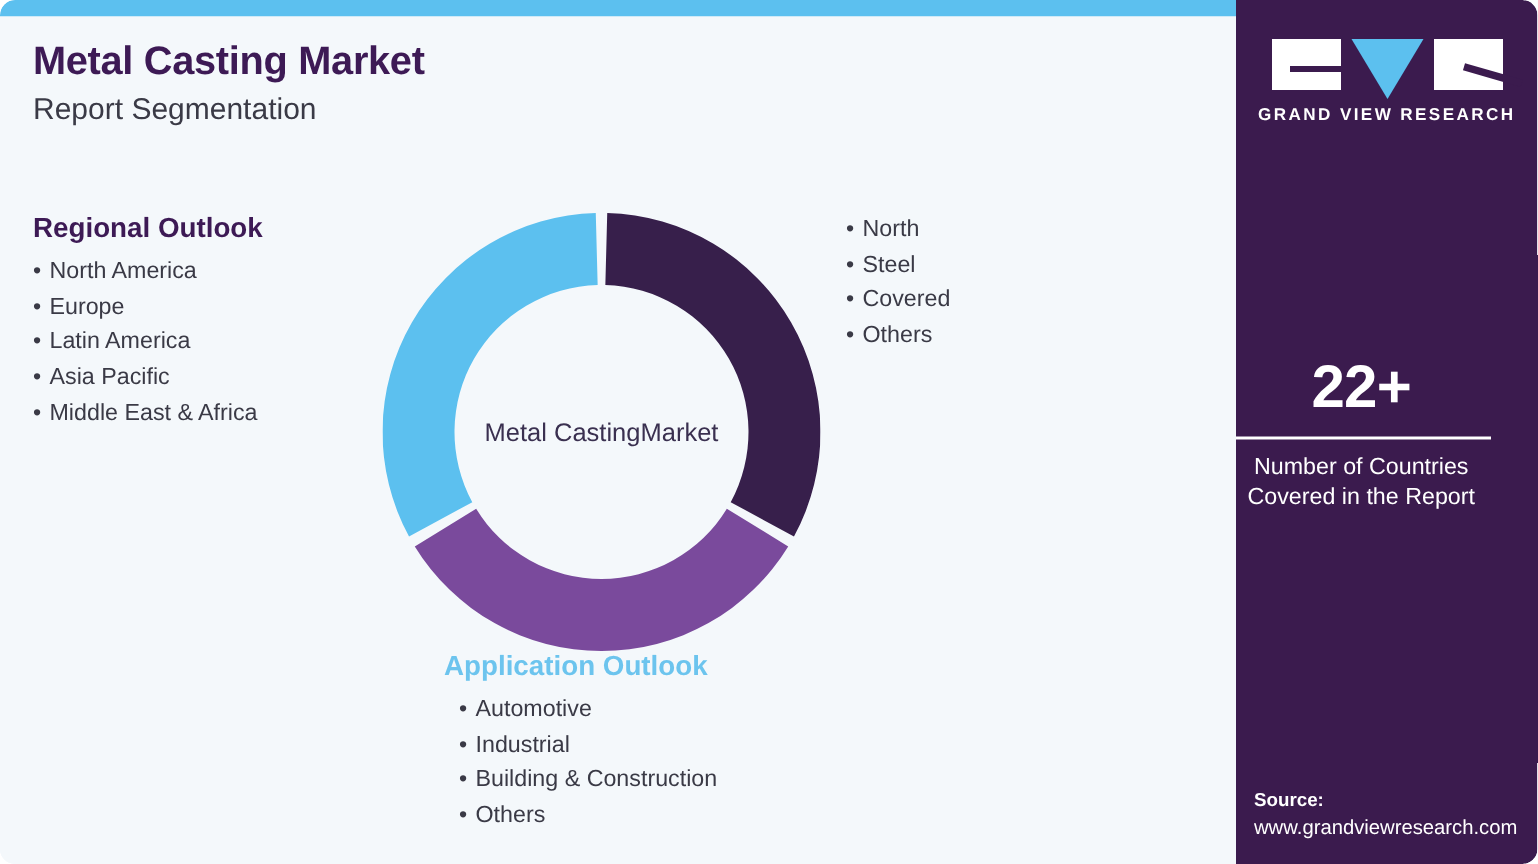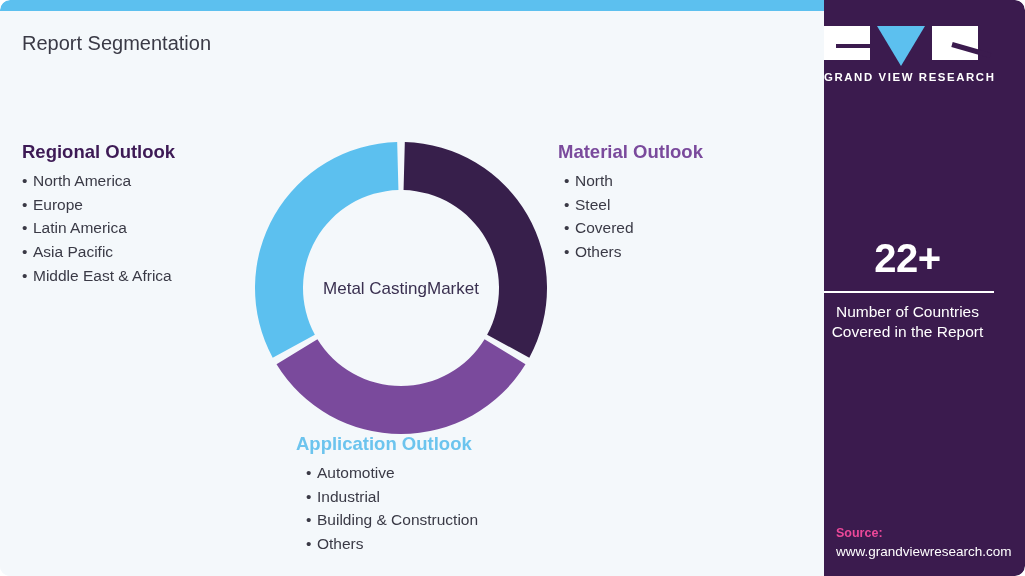--- a/index.html
+++ b/index.html
@@ -152,21 +152,21 @@
     border-bottom-right-radius: 10px;
   }
 
   #logo-block {
     position: absolute;
     left: 0;
     top: 26px;
     width: 201px;
     display: flex;
     flex-direction: column;
-    align-items: flex-start;
+    align-items: center;
   }
   #logo-marks {
     display: flex;
     align-items: flex-start;
     gap: 7px;
     height: 36px;
   }
   .logo-g, .logo-r {
     position: relative;
     width: 46px;
@@ -237,56 +237,56 @@
 
   #source-block {
     position: absolute;
     left: 12px;
     bottom: 15px;
     width: 189px;
   }
   #source-label {
     font-size: 12.5px;
     font-weight: bold;
-    color: #ec4899;
+    color: #ffffff;
     line-height: 17px;
   }
   #source-url {
     font-size: 13.5px;
     color: #ffffff;
     line-height: 19px;
     white-space: nowrap;
   }
 </style>
 </head>
 <body>
 
 <div id="canvas">
 
   <div id="top-strip"></div>
 
   <div id="main-panel">
 
     <div id="title-block">
+      <div id="report-title">Metal Casting Market</div>
       <div id="report-subtitle">Report Segmentation</div>
     </div>
 
     <div id="regional-outlook">
       <div class="outlook-heading">Regional Outlook</div>
       <ul class="outlook-list">
         <li><span class="bullet">•</span><span>North America</span></li>
         <li><span class="bullet">•</span><span>Europe</span></li>
         <li><span class="bullet">•</span><span>Latin America</span></li>
         <li><span class="bullet">•</span><span>Asia Pacific</span></li>
         <li><span class="bullet">•</span><span>Middle East &amp; Africa</span></li>
       </ul>
     </div>
 
     <div id="material-outlook">
-      <div class="outlook-heading">Material Outlook</div>
       <ul class="outlook-list">
         <li><span class="bullet">•</span><span>North</span></li>
         <li><span class="bullet">•</span><span>Steel</span></li>
         <li><span class="bullet">•</span><span>Covered</span></li>
         <li><span class="bullet">•</span><span>Others</span></li>
       </ul>
     </div>
 
     <div id="application-outlook">
       <div class="outlook-heading">Application Outlook</div>

